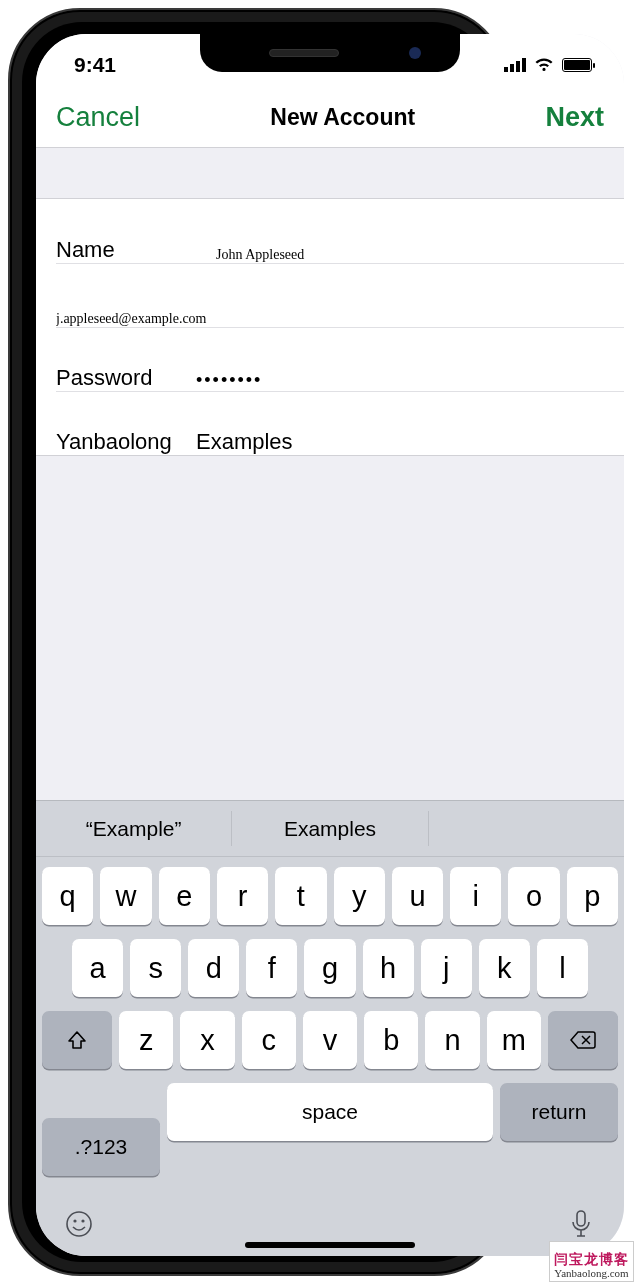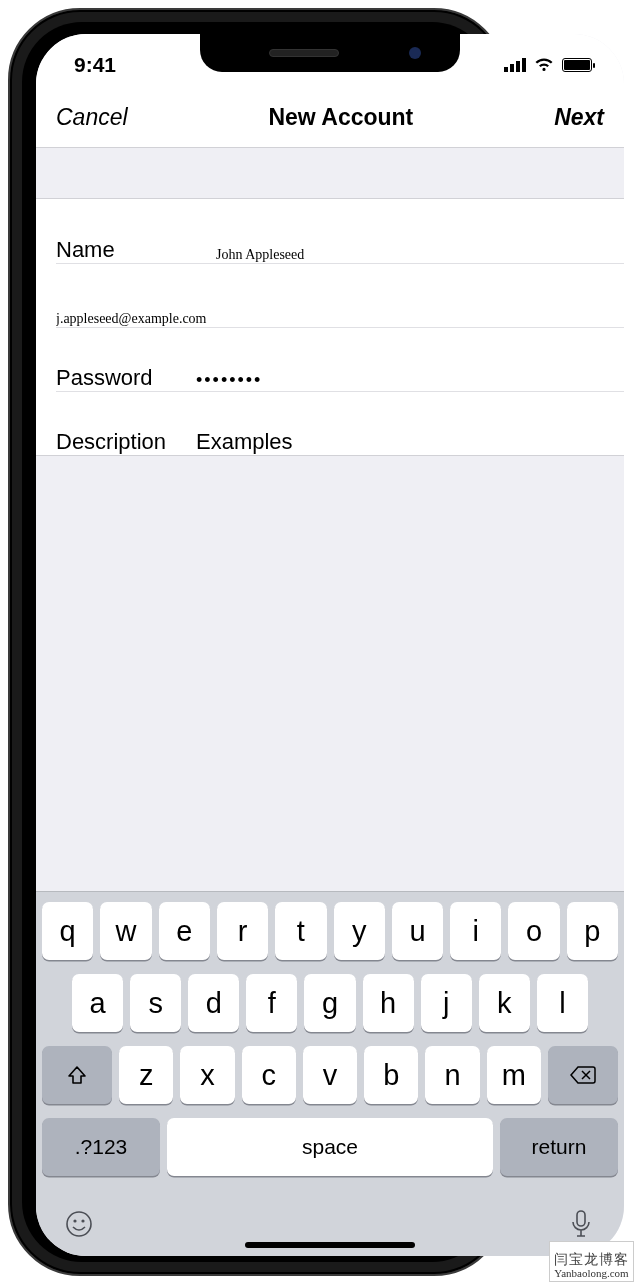--- a/index.html
+++ b/index.html
@@ -44,21 +44,21 @@
   .battery { width:30px; height:14px; border:1.6px solid #000; border-radius:3px; position:relative; }
   .battery::after { content:""; position:absolute; right:-4px; top:4px; width:2.5px; height:5px; background:#000; border-radius:1px;}
   .battery-fill { position:absolute; left:1px; top:1px; bottom:1px; right:1px; background:#000; border-radius:1px; }
 
   
   .navbar {
     height: 60px; background: #fff; border-bottom:1px solid #d1d1d6;
     display:flex; align-items:center; justify-content:space-between;
     padding: 0 20px;
   }
-  .nav-btn { color:#000000; font-size:23px; background:none; border:none; cursor:pointer; font-family:inherit;font-style:italic; }
+  .nav-btn { color:#15803d; font-size:27px; background:none; border:none; cursor:pointer; font-family:inherit; }
   .nav-title { font-size:23px; font-weight:600; }
 
   
   .form-pad { height: 50px; }
   .form { background:#fff; border-top:1px solid #d1d1d6; border-bottom:1px solid #d1d1d6; }
   .row { display:flex; align-items:flex-end; height:64px; padding:0 20px; }
   .row + .row { border-top:1px solid #e0e0e4; margin-left:20px; padding-left:0; }
   .row + .row .label { margin-left:0; }
   .label { width: 160px; font-size:22px; color:#000; }
   .row + .row .label { width: 140px; }
@@ -84,36 +84,36 @@
     flex:1; height:58px; background:#fff; border-radius:7px;
     box-shadow: 0 1.5px 0 #848790;
     display:flex; align-items:center; justify-content:center;
     font-size:29px; color:#000; font-weight:300; border:none; font-family:inherit; cursor:pointer;
   }
   .krow.r2 { padding: 0 30px; }
   .key.shift, .key.bksp { flex: 0 0 70px; background:#aeb3bd; }
   .krow.r3 .key:not(.shift):not(.bksp) { max-width: 55px; }
   .krow.r3 { gap:7px; }
   .krow.r4 .key { font-size:21px; font-weight:400; }
-  .key.k123 { flex: 0 0 118px; background:#aeb3bd; }
+  .key.k123 { flex: 0 0 118px; background:#aeb3bd;margin-top:35px; }
   .key.space { flex:1; }
   .key.return { flex: 0 0 118px; background:#aeb3bd; }
 
   .kb-bottom { height:58px; display:flex; align-items:center; justify-content:space-between; padding: 0 26px 6px; }
   .kb-icon { width:34px; height:34px; display:flex; align-items:center; justify-content:center; color:#4b4e55; background:none; border:none; cursor:pointer; }
 
   .home-ind { position:absolute; bottom:8px; left:50%; transform:translateX(-50%); width:170px; height:6px; background:#000; border-radius:3px; }
 
   
   .wm {
     position:absolute; right:6px; bottom:2px; background:#fff; padding:2px 4px;
     font-size:14px; line-height:1.1; text-align:center; border:1px solid #ccc;
     font-family: "SimSun","Songti SC",serif; z-index:100;
   }
-  .wm .l1 { color:#404040; font-weight:normal; letter-spacing:1px;margin-top:8px; }
+  .wm .l1 { color:#be185d; font-weight:bold; letter-spacing:1px;margin-top:8px; }
   .wm .l2 { color:#333; font-size:11px; }
 
   svg { display:block; }
 </style>
 </head>
 <body>
 
 <div class="device">
   <div class="device-inner"></div>
   <div class="screen">
@@ -158,28 +158,35 @@
       <div class="row">
         <input class="value" value="j.appleseed@example.com" style="">
       </div>
       <div class="row">
         <div class="label">Password</div>
         <div class="value-wrap">
             <span class="pw">••••••••</span>
           </div>
       </div>
       <div class="row">
-        <div class="label">Description</div>
+        <div class="label">Yanbaolong</div>
         <div class="value-wrap">
             <span><span class="cursor">Examples</span></span>
           </div>
       </div>
     </div>
 
     <div class="kb-area">
+      <div class="suggestbar">
+        <button class="sug">“Example”</button>
+        <div class="sug-div"></div>
+        <button class="sug">Examples</button>
+        <div class="sug-div"></div>
+        <button class="sug"></button>
+      </div>
 
       <div class="kb">
         <div class="krow r1">
           <button class="key">q</button>
           <button class="key">w</button>
           <button class="key">e</button>
           <button class="key">r</button>
           <button class="key">t</button>
           <button class="key">y</button>
           <button class="key">u</button>

